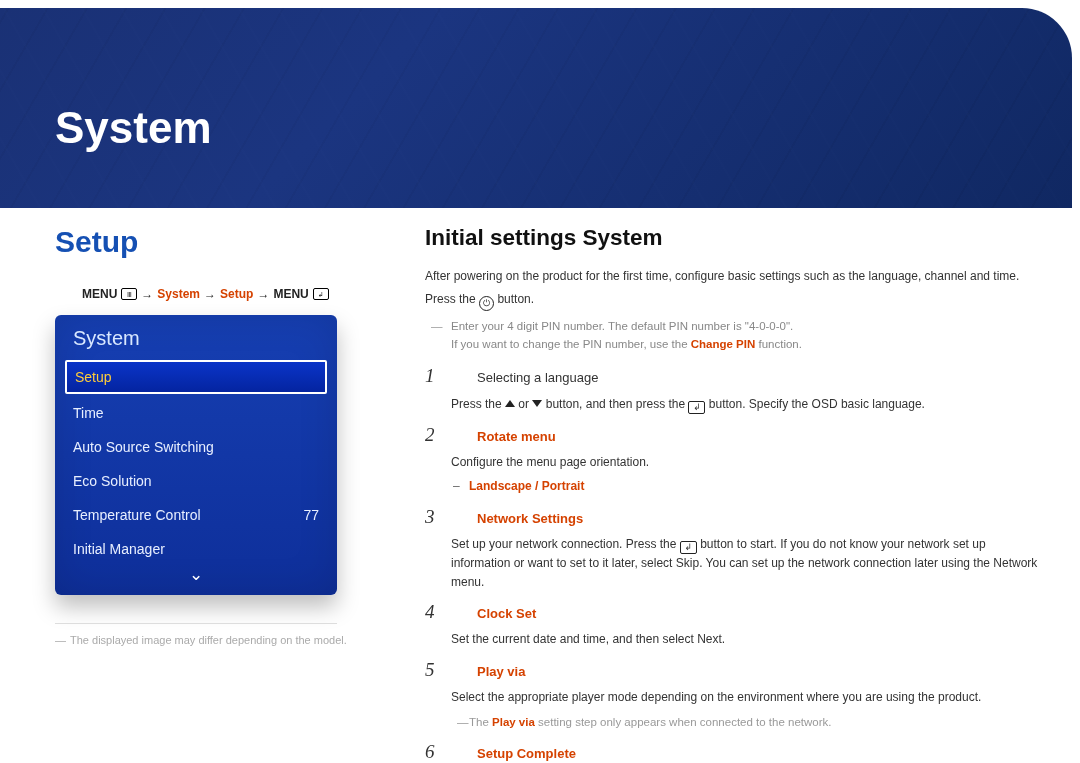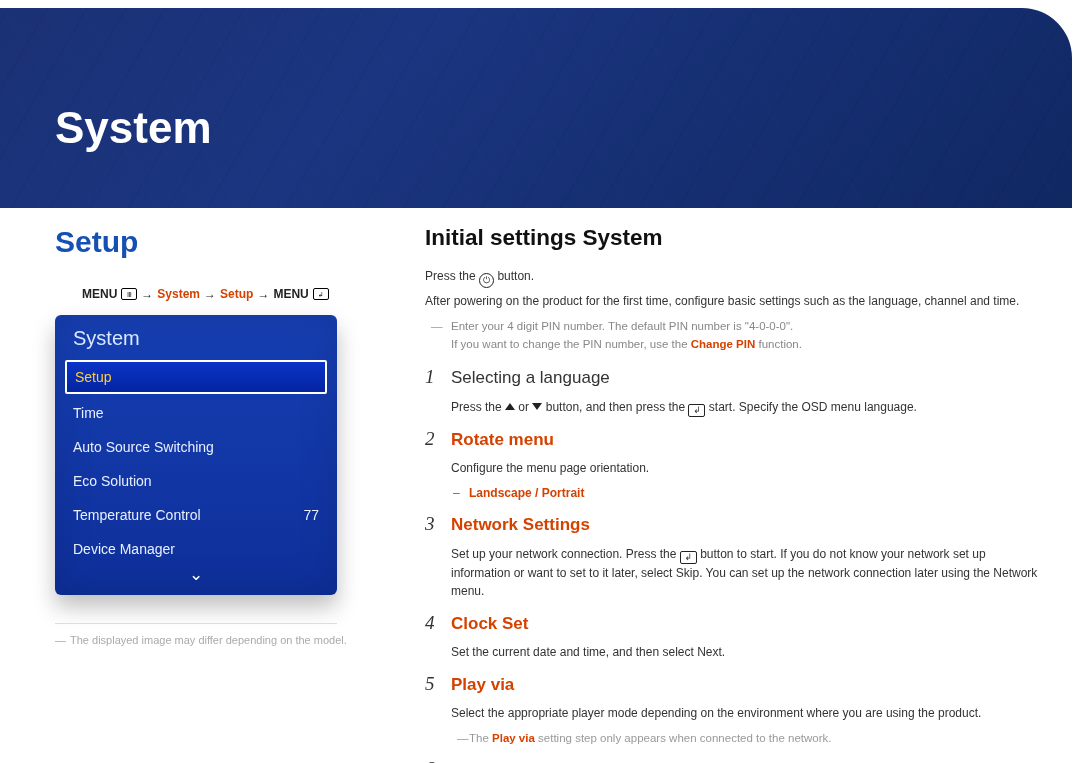--- a/index.html
+++ b/index.html
@@ -167,21 +167,21 @@
   .step-list { list-style: none; counter-reset: st; }
   .step { display: flex; align-items: baseline; margin-top: 10px; }
   .step-num {
     font-size: 19px;
     font-style: italic;
     color: #333;
     width: 26px;
     font-family: Georgia, 'Times New Roman', serif;
   }
   .step-body { flex: 1; font-size: 12px; color: #333; line-height: 1.55; }
-  .step-title { font-weight: 700; color: #d54200; font-size: 17px; }
+  .step-title { font-weight: 700; color: #d54200; font-size: 13px; margin-left: 26px; }
   .step-title.plain { color: #333; font-weight: 400; }
   .step-sub { margin-top: 6px; }
   .step-dash {
     position: relative;
     padding-left: 18px;
     margin-top: 6px;
     font-size: 12px;
     color: #333;
   }
   .step-dash::before {
@@ -233,53 +233,53 @@
         <span>Auto Source Switching</span>
       </div>
       <div class="osd-item">
         <span>Eco Solution</span>
       </div>
       <div class="osd-item">
         <span>Temperature Control</span>
         <span>77</span>
       </div>
       <div class="osd-item">
-        <span>Device Manager</span>
+        <span>Initial Manager</span>
       </div>
       <div class="osd-down">⌄</div>
     </div>
 
     <hr class="left-divider">
     <div class="footnote">
       <span class="dash">―</span><span>The displayed image may differ depending on the model.</span>
     </div>
   </div>
 
   <div class="right-col">
     <div class="right-heading">Initial settings System</div>
 
+    <p class="para">After powering on the product for the first time, configure basic settings such as the language, channel and time.</p>
     <p class="para">
       <span>Press the </span>
       <span class="inline-icon">⏻</span>
       <span> button.</span>
     </p>
-    <p class="para">After powering on the product for the first time, configure basic settings such as the language, channel and time.</p>
 
     <div class="indented-note">
       <span>Enter your 4 digit PIN number. The default PIN number is "4-0-0-0".</span><br>
       <span>If you want to change the PIN number, use the </span><span class="accent-b">Change PIN</span><span> function.</span>
     </div>
 
     <ul class="step-list">
       <li class="step">
         <div class="step-num">1</div>
         <div class="step-body">
           <div class="step-title plain">Selecting a language</div>
           <div class="step-sub">
-            <span>Press the </span><span class="tri-up"></span><span> or </span><span class="tri-down"></span><span> button, and then press the </span><span class="enter-sq-icon">↲</span><span> start. Specify the OSD menu language.</span>
+            <span>Press the </span><span class="tri-up"></span><span> or </span><span class="tri-down"></span><span> button, and then press the </span><span class="enter-sq-icon">↲</span><span> button. Specify the OSD basic language.</span>
           </div>
         </div>
       </li>
 
       <li class="step">
         <div class="step-num">2</div>
         <div class="step-body">
           <div class="step-title">Rotate menu</div>
           <div class="step-sub">Configure the menu page orientation.</div>
           <div class="step-dash">

